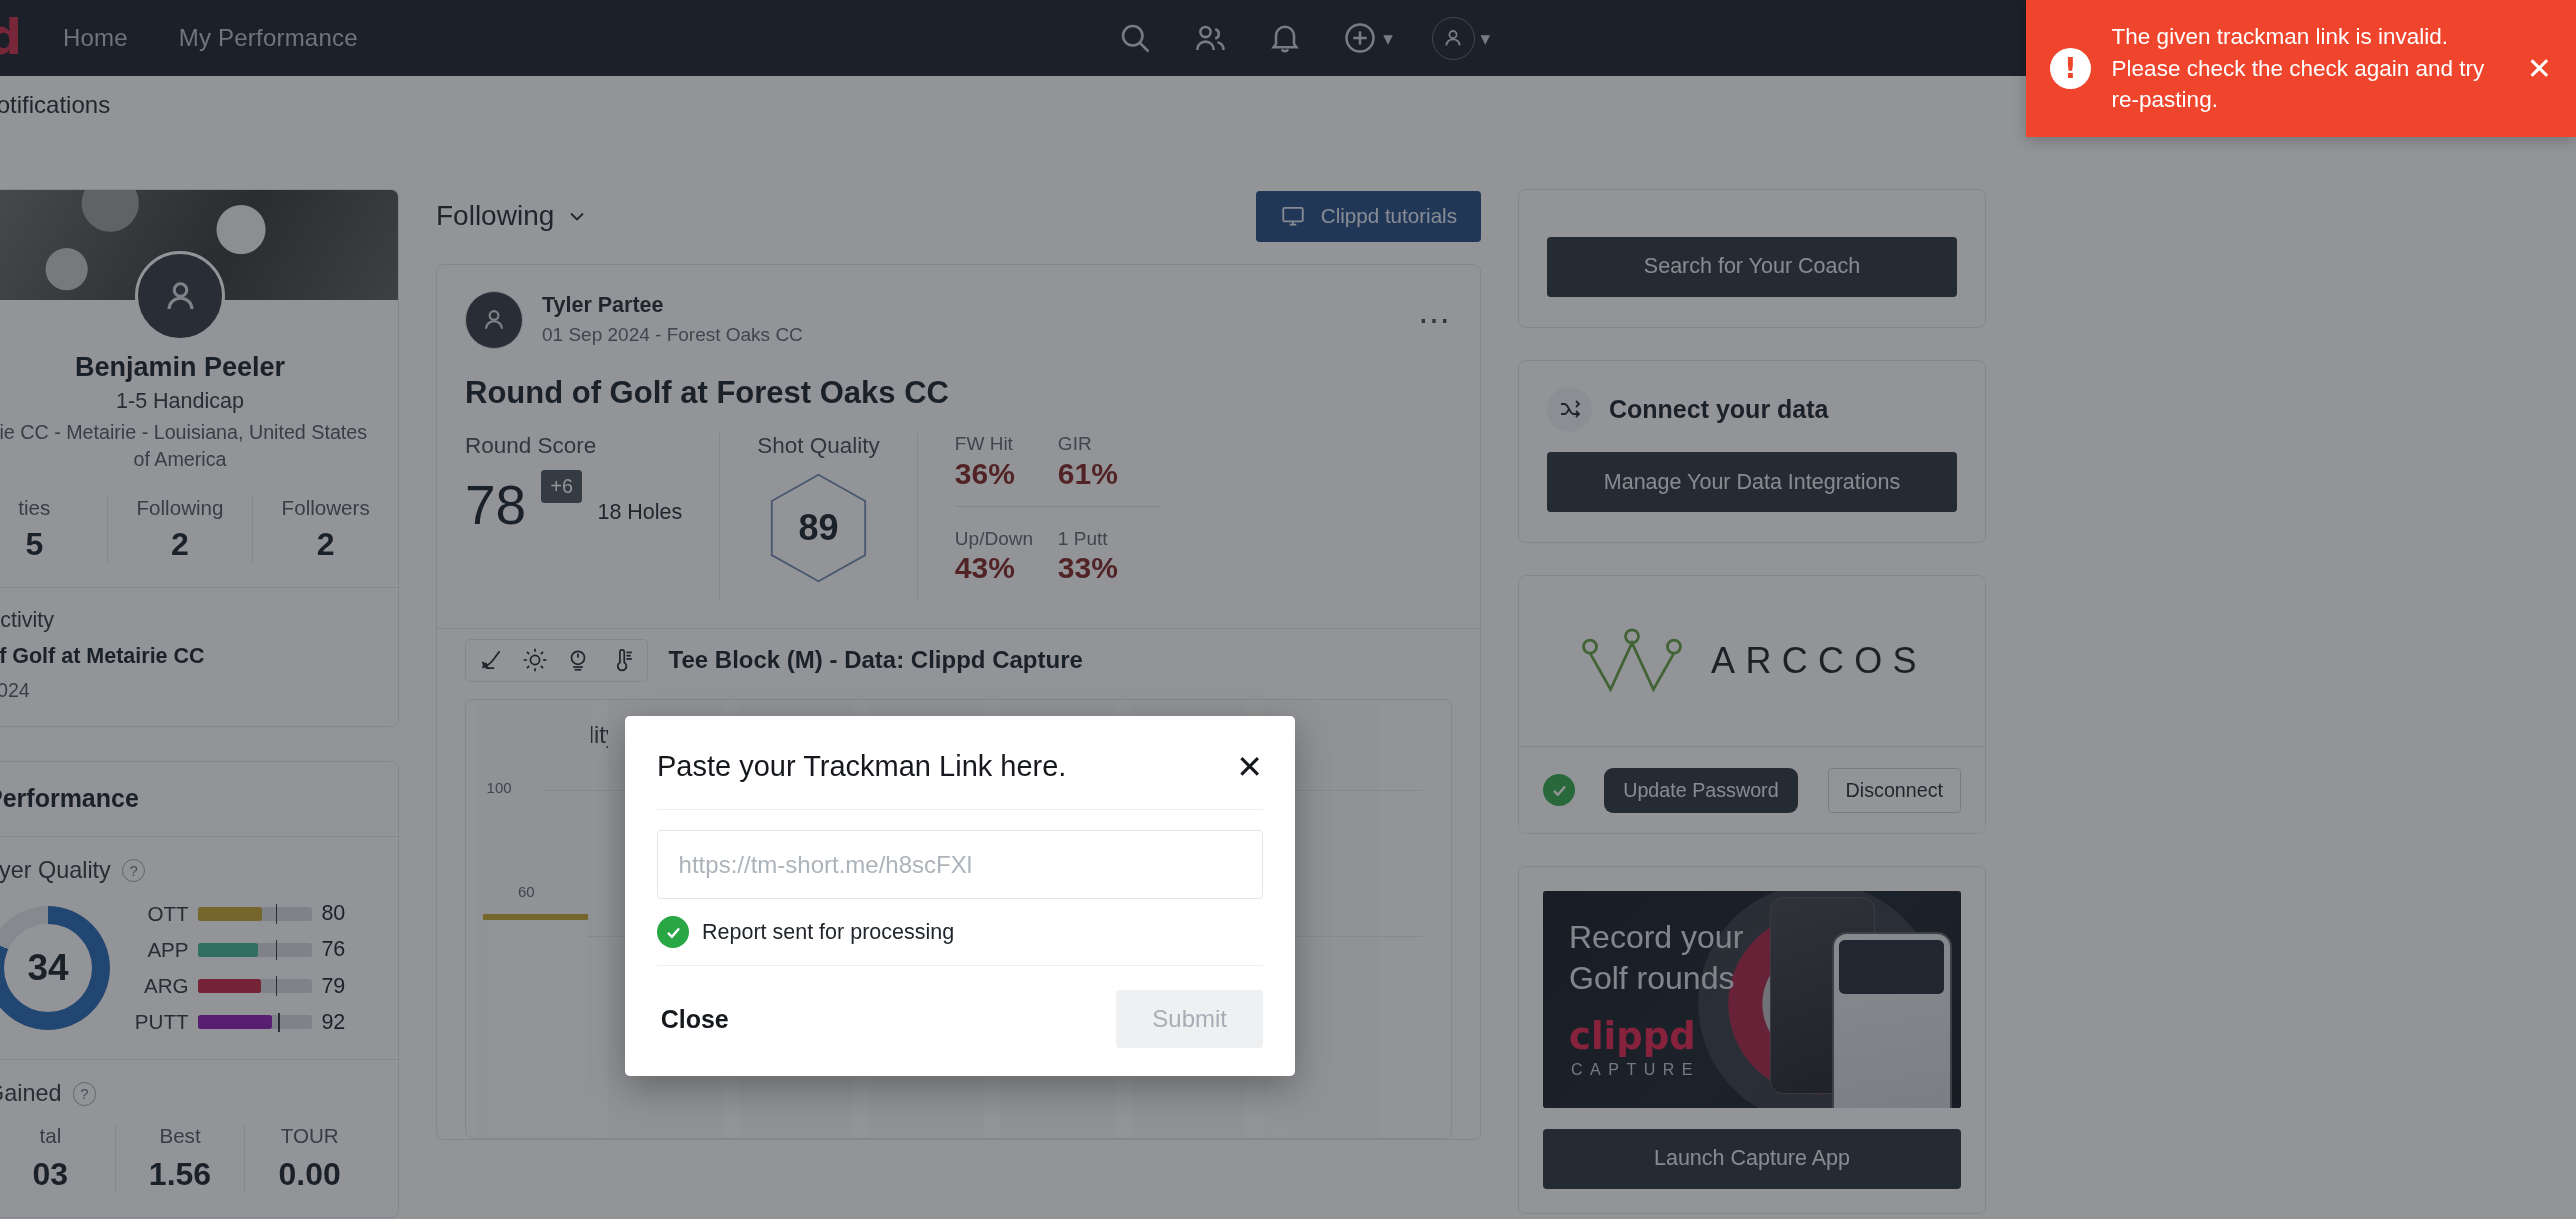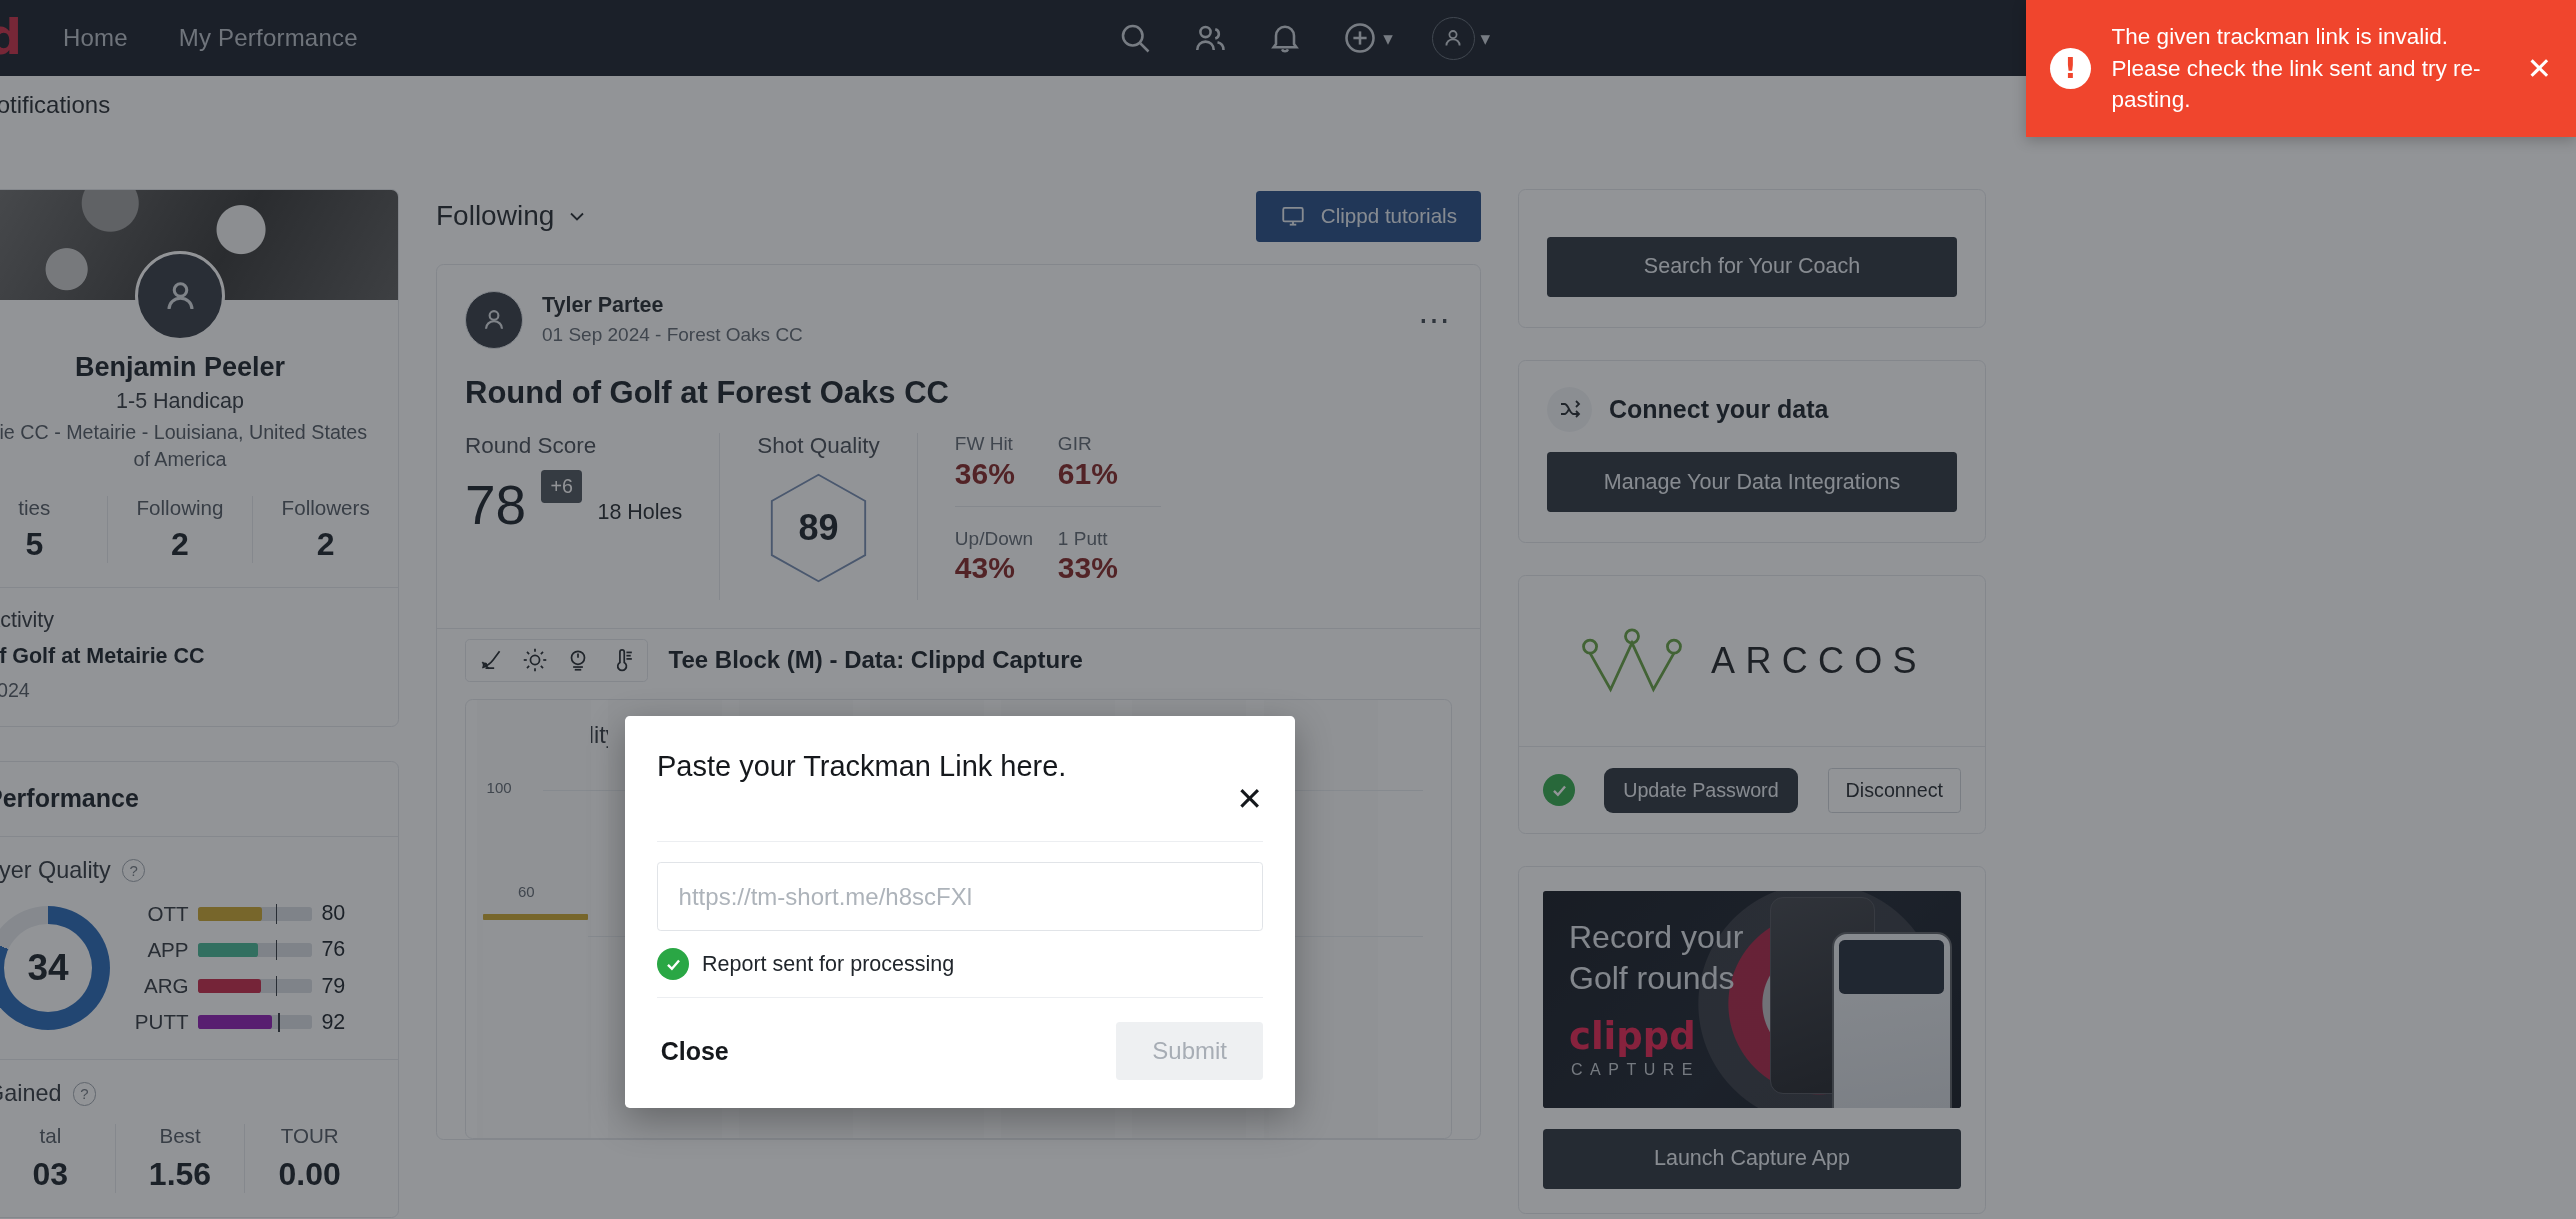--- a/index.html
+++ b/index.html
@@ -250,21 +250,21 @@
   
   .overlay {
     position:absolute; inset:0; background:rgba(38,42,48,.5); z-index:50;
   }
   .modal {
     position:absolute; left:625px; top:716px; width:670px;
     background:#fff; border-radius:4.7px; z-index:60;
     box-shadow:0 11.2px 37px rgba(0,0,0,.3);
     padding:34px 32px 28px;
   }
-  .modal-head { display:flex; align-items:flex-start;flex-direction:column; }
+  .modal-head { display:flex; align-items:center; }
   .modal-title { font-size:29px; color:#15181c; }
   .modal-x {
     margin-left:auto; font-size:32px; color:#15181c; cursor:pointer; line-height:1;
     font-family:"DejaVu Sans", sans-serif;
   }
   .modal-rule { height:0.9px; background:#eceef1; margin:26px 0 20.6px; }
   .modal-input {
     width:100%; height:69px; border:0.9px solid #e1e4e8; border-radius:3.7px;
     padding:0 20.6px; font-size:24px; color:#111820; outline:none;
     font-family:"Liberation Sans", sans-serif; background:#fff;
@@ -691,18 +691,18 @@
     </div>
     <div class="modal-rule2"></div>
     <div class="modal-foot">
       <button class="close-btn">Close</button>
       <button class="submit-btn">Submit</button>
     </div>
   </div>
 
   <div class="toast">
     <span class="toast-ico">!</span>
-    <span class="toast-msg">The given trackman link is invalid. Please check the link sent and try re-pasting.</span>
+    <span class="toast-msg">The given trackman link is invalid. Please check the check again and try re-pasting.</span>
     <span class="toast-x">✕</span>
   </div>
 
 </div>
 
 
 </body></html>

